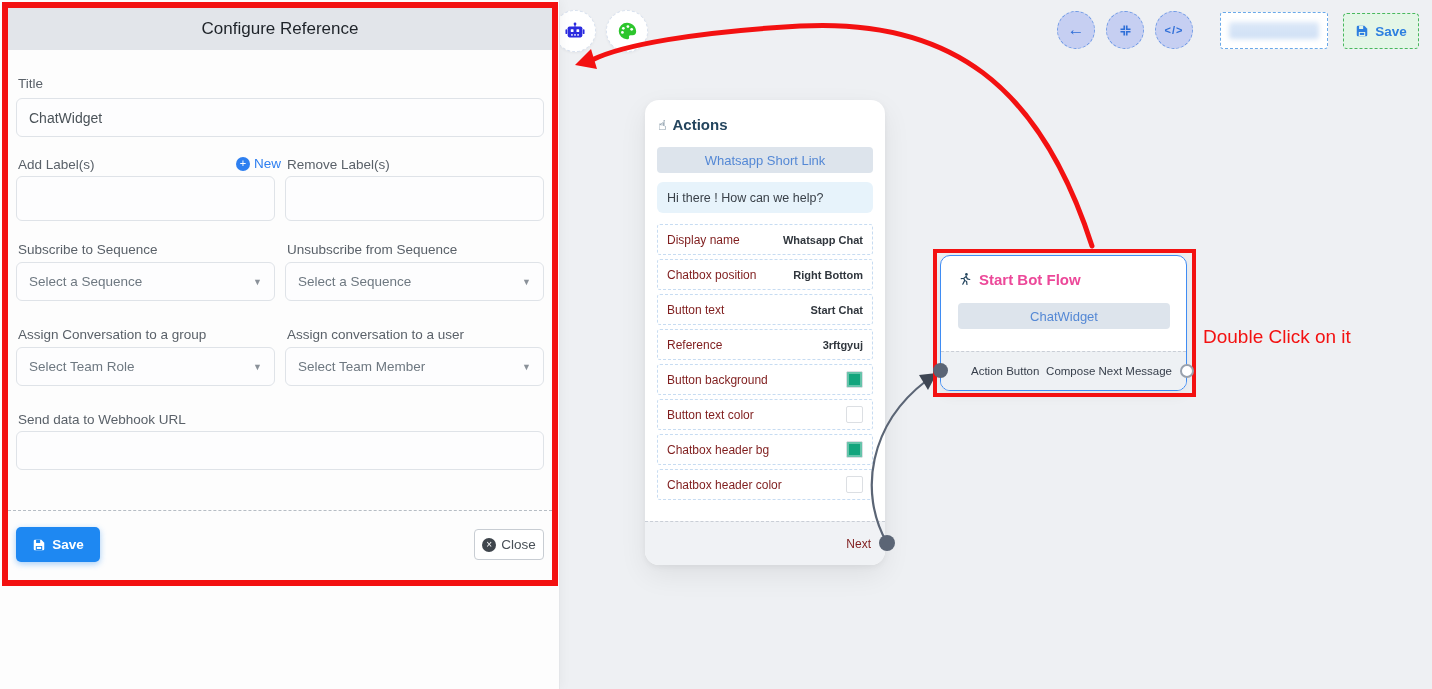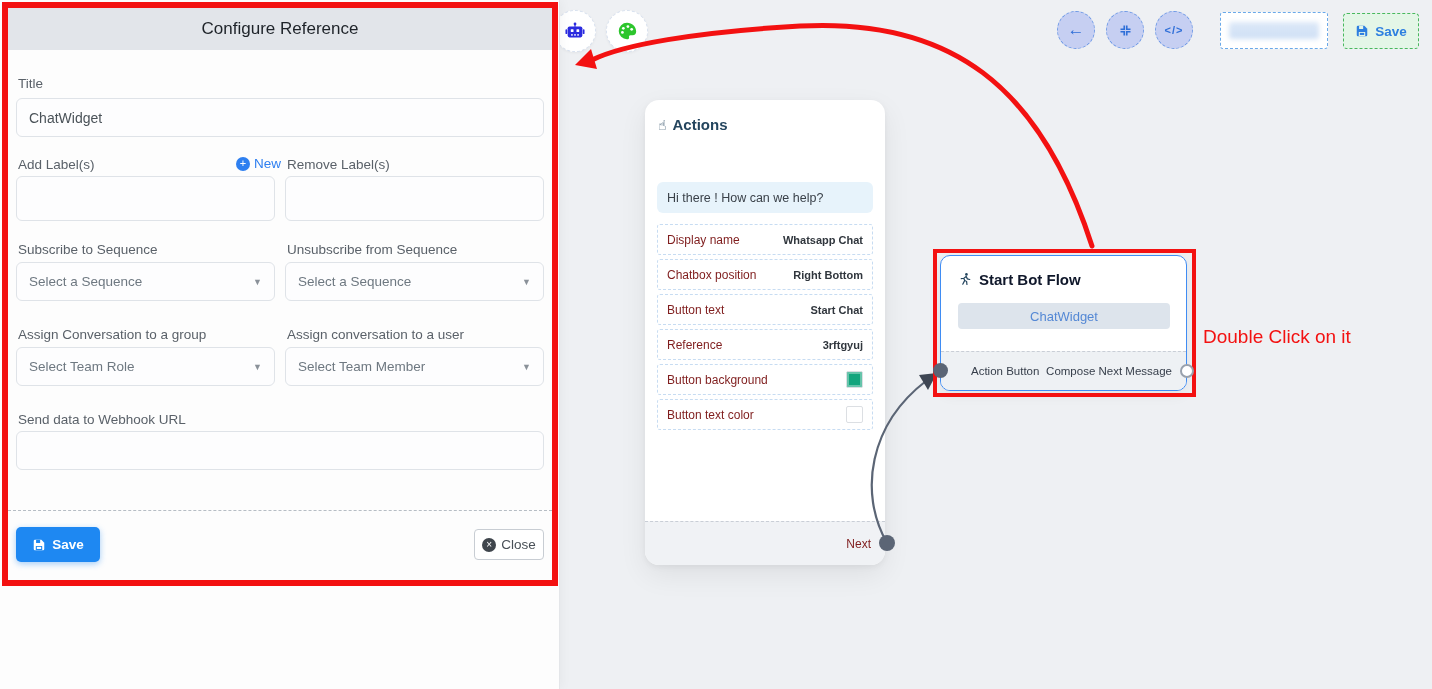--- a/index.html
+++ b/index.html
@@ -77,21 +77,21 @@
            display:flex; align-items:center; justify-content:flex-end; padding-right:14px; }
   .next-label { font-size:12px; color:#7f1d1d; }
   .port { position:absolute; border-radius:50%; z-index:21; }
   .port-dark { width:16px; height:16px; background:#5b6575; }
   .port-light { width:14px; height:14px; background:#fff; border:2px solid #99a1ad; }
 
   
   .flow-node { position:absolute; left:940px; top:255px; width:247px; height:136px; background:#fff;
            border:1.5px solid #3f8cf3; border-radius:10px; z-index:8;
            box-shadow:0 4px 14px rgba(0,0,0,.06); }
-  .node-title { position:absolute; left:17px; top:15px; font-size:15px; font-weight:bold; color:#0f172a;
+  .node-title { position:absolute; left:17px; top:15px; font-size:15px; font-weight:bold; color:#ec4899;
            display:flex; align-items:center; gap:6px; }
   .node-footer { position:absolute; left:0; bottom:0; width:100%; height:39px; background:#eef1f4;
            border-top:1px dashed #c9ced6; border-radius:0 0 9px 9px;
            display:flex; align-items:center; justify-content:space-between; padding:0 14px 0 30px;text-align:right; }
   .port-label { font-size:11.5px; color:#363e4a; }
   .node-red-border { position:absolute; left:933px; top:249px; width:263px; height:148px;
            border:4px solid #f31111; z-index:20; pointer-events:none; }
 
   .dbl-click { position:absolute; left:1203px; top:326px; font-size:19px; color:#f31111; z-index:9; }
 
@@ -214,20 +214,23 @@
       <rect x="8.3" y="15.2" width="7.4" height="3.6" fill="#2e7fe0"></rect>
     </svg>
   <span>Save</span>
 </button>
 
 <div class="actions-card">
   <div class="card-title">
     <span class="hand-glyph">☝</span>
     <span>Actions</span>
   </div>
+  <div class="chip" style="top:47px;">
+    <span>Whatsapp Short Link</span>
+  </div>
   <div class="msg-box">
     <span>Hi there ! How can we help?</span>
   </div>
   <div class="arow-wrap">
     <div class="arow">
       <span class="arow-label">Display name</span>
       <span class="arow-value">Whatsapp Chat</span>
     </div>
     <div class="arow">
       <span class="arow-label">Chatbox position</span>
@@ -240,20 +243,28 @@
     <div class="arow">
       <span class="arow-label">Reference</span>
       <span class="arow-value">3rftgyuj</span>
     </div>
     <div class="arow">
       <span class="arow-label">Button background</span>
       <span class="swatch" style="background-color: rgb(19, 165, 125);"></span>
     </div>
     <div class="arow">
       <span class="arow-label">Button text color</span>
+      <span class="swatch" style="background-color: rgb(255, 255, 255);"></span>
+    </div>
+    <div class="arow">
+      <span class="arow-label">Chatbox header bg</span>
+      <span class="swatch" style="background-color: rgb(19, 165, 125);"></span>
+    </div>
+    <div class="arow">
+      <span class="arow-label">Chatbox header color</span>
       <span class="swatch" style="background-color: rgb(255, 255, 255);"></span>
     </div>
   </div>
   <div class="card-footer">
     <span class="next-label">Next</span>
   </div>
 </div>
 <div class="port port-dark" style="left:879px; top:535px;"></div>
 
 <svg class="connector-svg">

